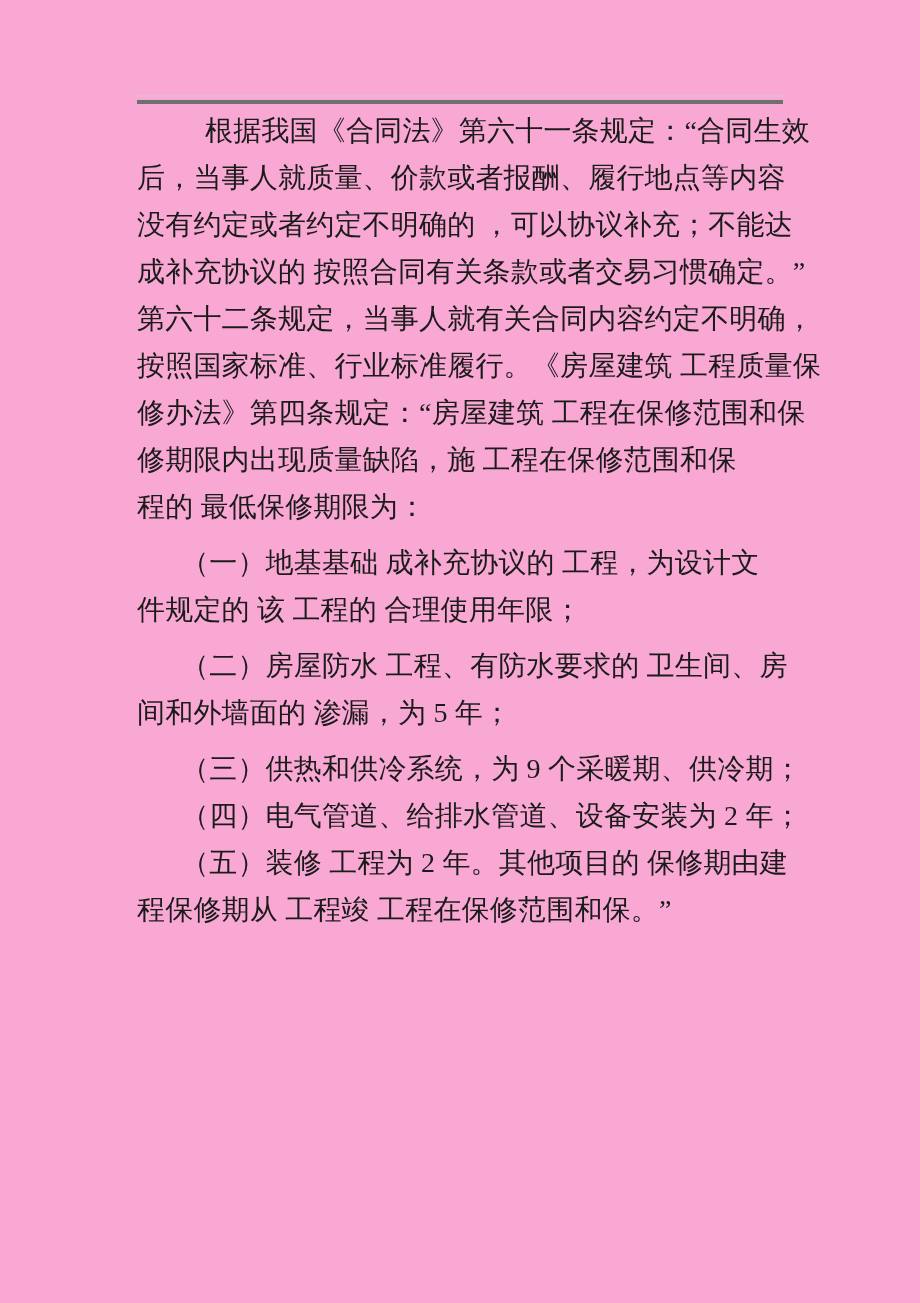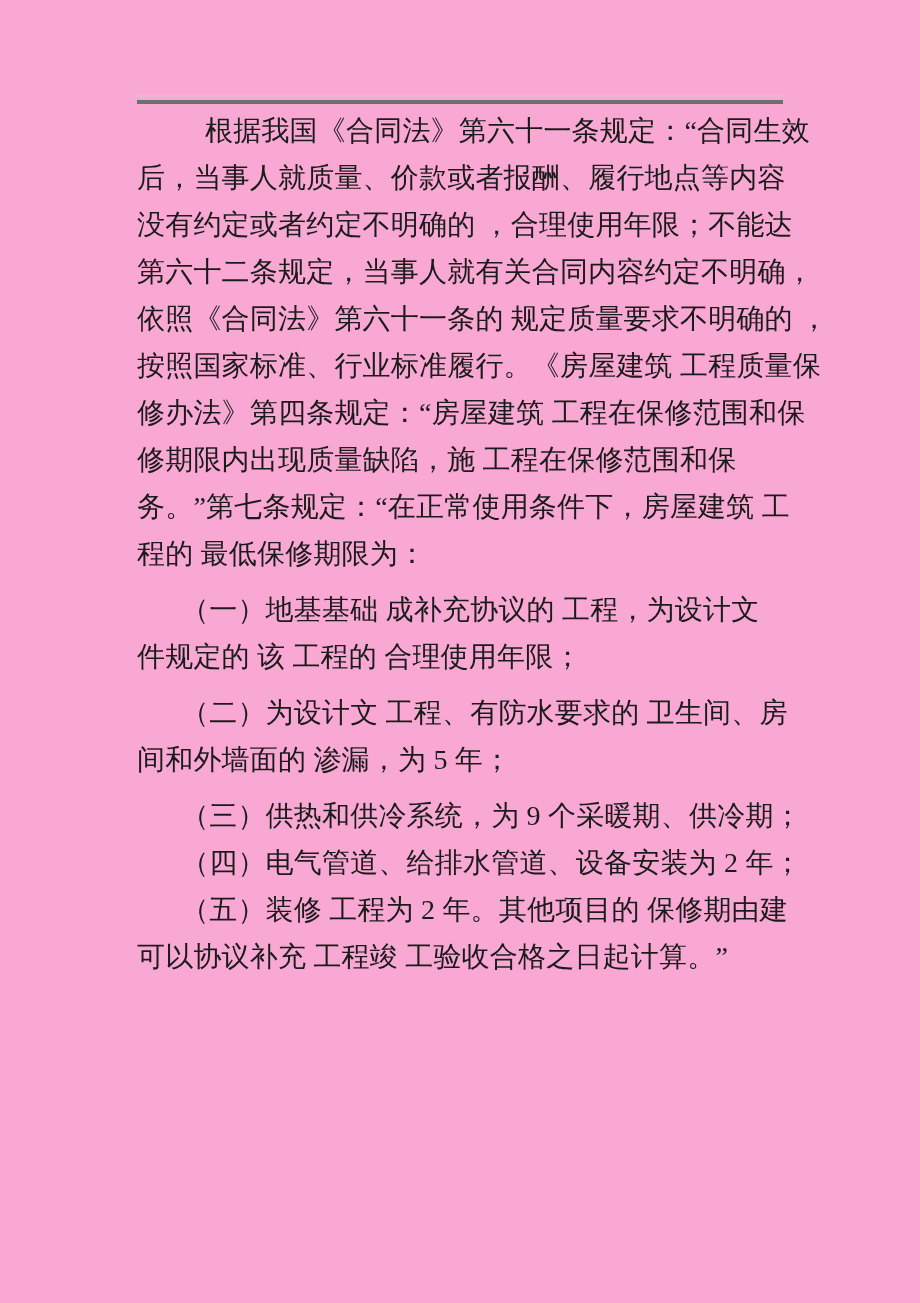--- a/index.html
+++ b/index.html
@@ -60,42 +60,41 @@
 <div class="page" style="background: #f9a8d4;">
   <div class="content">
     <div class="header-rule">
       <div class="rule-dotted" style="border-top-color: rgb(205, 205, 205);"></div>
       <div class="rule-solid" style="background: rgb(111, 111, 111);"></div>
     </div>
     <div class="doc-body" style="color: rgb(27, 27, 27);">
         <div class="para" data-type="body">
           <div class="line ind">根据我国《合同法》第六十一条规定：“合同生效</div>
           <div class="line">后，当事人就质量、价款或者报酬、履行地点等内容</div>
-          <div class="line">没有约定或者约定不明确的 ，合理使用年限；不能达</div>
+          <div class="line">没有约定或者约定不明确的 ，可以协议补充；不能达</div>
+          <div class="line">成补充协议的 按照合同有关条款或者交易习惯确定。”</div>
           <div class="line">第六十二条规定，当事人就有关合同内容约定不明确，</div>
-          <div class="line">依照《合同法》第六十一条的 规定质量要求不明确的 ，</div>
           <div class="line">按照国家标准、行业标准履行。《房屋建筑 工程质量保</div>
           <div class="line">修办法》第四条规定：“房屋建筑 工程在保修范围和保</div>
           <div class="line">修期限内出现质量缺陷，施 工程在保修范围和保</div>
-          <div class="line">务。”第七条规定：“在正常使用条件下，房屋建筑 工</div>
           <div class="line">程的 最低保修期限为：</div>
         </div>
         <div class="para spaced" data-type="list-item">
           <div class="line ind">（一）地基基础 成补充协议的 工程，为设计文</div>
           <div class="line">件规定的 该 工程的 合理使用年限；</div>
         </div>
         <div class="para spaced" data-type="list-item">
-          <div class="line ind">（二）为设计文 工程、有防水要求的 卫生间、房</div>
+          <div class="line ind">（二）房屋防水 工程、有防水要求的 卫生间、房</div>
           <div class="line">间和外墙面的 渗漏，为 5 年；</div>
         </div>
         <div class="para spaced" data-type="list-item">
           <div class="line ind">（三）供热和供冷系统，为 9 个采暖期、供冷期；</div>
         </div>
         <div class="para" data-type="list-item">
           <div class="line ind">（四）电气管道、给排水管道、设备安装为 2 年；</div>
         </div>
         <div class="para" data-type="list-item">
           <div class="line ind">（五）装修 工程为 2 年。其他项目的 保修期由建</div>
-          <div class="line">可以协议补充 工程竣 工验收合格之日起计算。”</div>
+          <div class="line">程保修期从 工程竣 工程在保修范围和保。”</div>
         </div>
       </div>
   </div>
 </div>
 
 </body></html>

